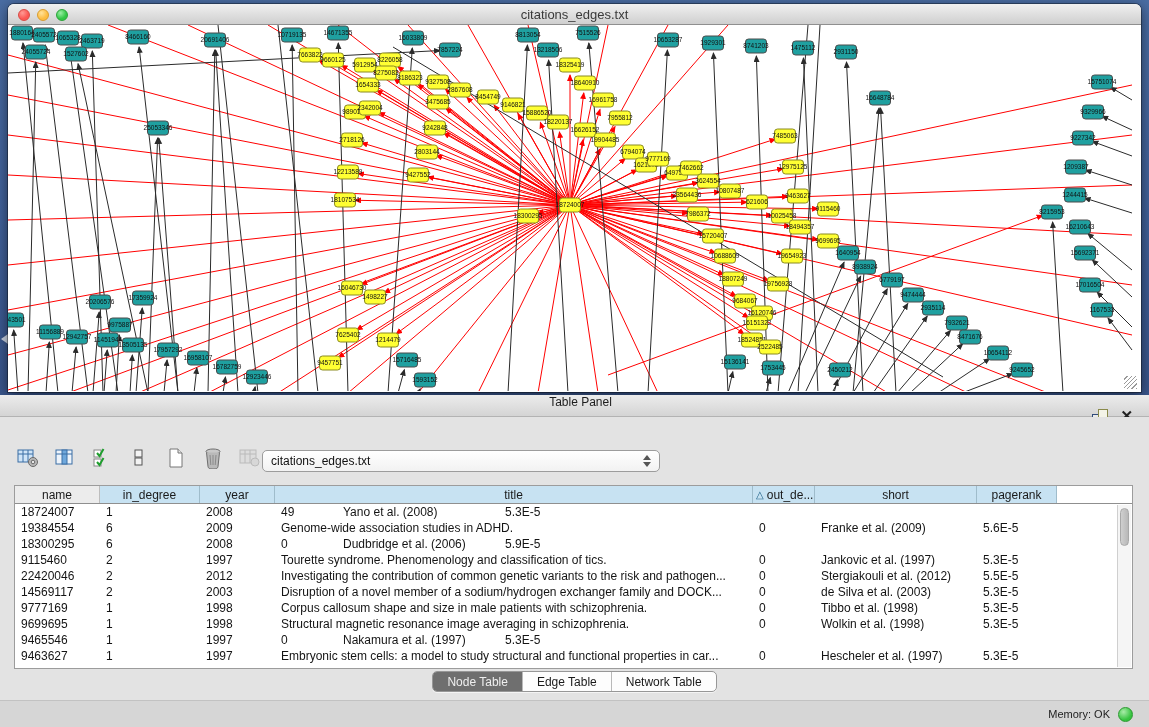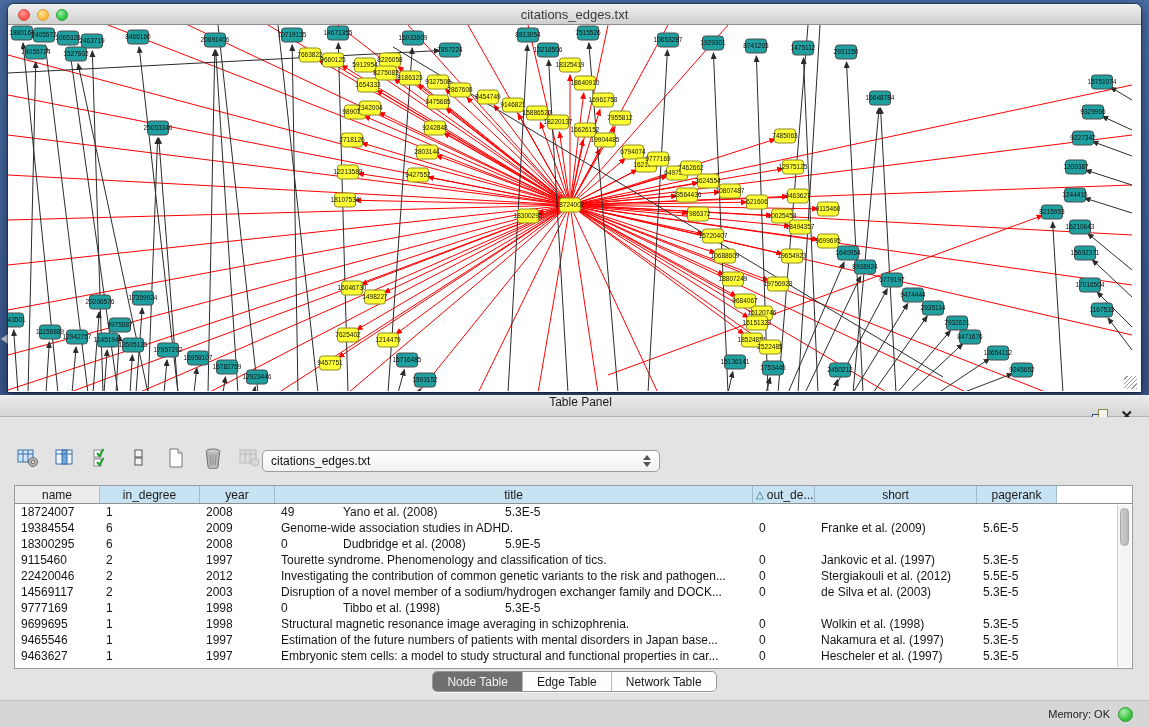--- a/index.html
+++ b/index.html
@@ -930,21 +930,21 @@
           <div class="td" style="width: 478px;">Genome-wide association studies in ADHD.</div>
           <div class="td" style="width: 62px;">0</div>
           <div class="td" style="width: 162px;">Franke et al. (2009)</div>
           <div class="td" style="width: 80px;">5.6E-5</div>
         </div>
         <div class="trow">
           <div class="td" style="width: 85px;">18300295</div>
           <div class="td" style="width: 100px;">6</div>
           <div class="td" style="width: 75px;">2008</div>
           <div class="td" style="width: 62px;">0</div>
-          <div class="td" style="width: 162px;">Dudbridge et al. (2008)</div>
+          <div class="td" style="width: 162px;">Dudbridge et al. (2006)</div>
           <div class="td" style="width: 80px;">5.9E-5</div>
         </div>
         <div class="trow">
           <div class="td" style="width: 85px;">9115460</div>
           <div class="td" style="width: 100px;">2</div>
           <div class="td" style="width: 75px;">1997</div>
           <div class="td" style="width: 478px;">Tourette syndrome. Phenomenology and classification of tics.</div>
           <div class="td" style="width: 62px;">0</div>
           <div class="td" style="width: 162px;">Jankovic et al. (1997)</div>
           <div class="td" style="width: 80px;">5.3E-5</div>
@@ -964,38 +964,38 @@
           <div class="td" style="width: 75px;">2003</div>
           <div class="td" style="width: 478px;">Disruption of a novel member of a sodium/hydrogen exchanger family and DOCK...</div>
           <div class="td" style="width: 62px;">0</div>
           <div class="td" style="width: 162px;">de Silva et al. (2003)</div>
           <div class="td" style="width: 80px;">5.3E-5</div>
         </div>
         <div class="trow">
           <div class="td" style="width: 85px;">9777169</div>
           <div class="td" style="width: 100px;">1</div>
           <div class="td" style="width: 75px;">1998</div>
+          <div class="td" style="width: 478px;">Corpus callosum shape and size in male patients with schizophrenia.</div>
           <div class="td" style="width: 62px;">0</div>
           <div class="td" style="width: 162px;">Tibbo et al. (1998)</div>
           <div class="td" style="width: 80px;">5.3E-5</div>
         </div>
         <div class="trow">
           <div class="td" style="width: 85px;">9699695</div>
           <div class="td" style="width: 100px;">1</div>
           <div class="td" style="width: 75px;">1998</div>
           <div class="td" style="width: 478px;">Structural magnetic resonance image averaging in schizophrenia.</div>
           <div class="td" style="width: 62px;">0</div>
           <div class="td" style="width: 162px;">Wolkin et al. (1998)</div>
           <div class="td" style="width: 80px;">5.3E-5</div>
         </div>
         <div class="trow">
           <div class="td" style="width: 85px;">9465546</div>
           <div class="td" style="width: 100px;">1</div>
           <div class="td" style="width: 75px;">1997</div>
-          <div class="td" style="width: 478px;">Estimation of the future numbers of patients with mental disorders in Japan base...</div>
           <div class="td" style="width: 62px;">0</div>
           <div class="td" style="width: 162px;">Nakamura et al. (1997)</div>
           <div class="td" style="width: 80px;">5.3E-5</div>
         </div>
         <div class="trow">
           <div class="td" style="width: 85px;">9463627</div>
           <div class="td" style="width: 100px;">1</div>
           <div class="td" style="width: 75px;">1997</div>
           <div class="td" style="width: 478px;">Embryonic stem cells: a model to study structural and functional properties in car...</div>
           <div class="td" style="width: 62px;">0</div>

